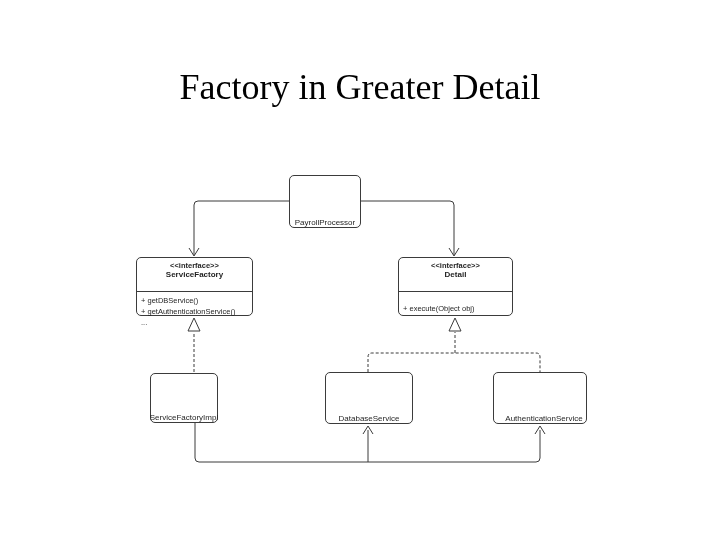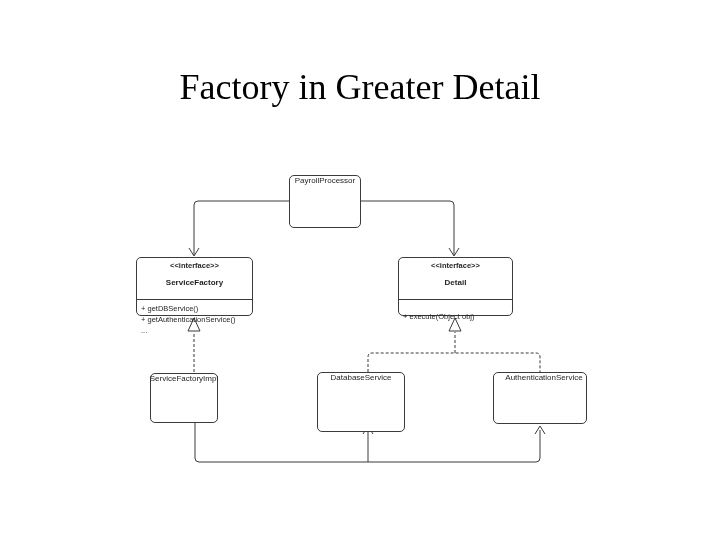--- a/index.html
+++ b/index.html
@@ -39,46 +39,46 @@
     position: absolute;
     background: var(--node-fill);
     border: 1px solid var(--stroke);
     border-radius: 5px;
     color: var(--text);
     font-size: 8px;
     z-index: 2;
   }
   .node.simple {
     display: flex;
-    align-items: flex-start;
+    align-items: flex-end;
     justify-content: center;
     text-align: center;
   }
   .iface-header {
     text-align: center;
     padding: 3px 2px 12px 2px;
     border-bottom: 1px solid var(--stroke);
     font-weight: bold;
     line-height: 9px;
   }
   .iface-stereotype { font-size: 7.5px; }
-  .iface-name { font-size: 8px; margin-top: 8px; }
+  .iface-name { font-size: 8px; }
   .iface-methods {
     padding: 3px 2px 0 4px;
     font-size: 7.5px;
     line-height: 11px;
     text-align: left;
   }
   .iface-methods.centered-one { padding-top: 11px; }
   
   #node-payroll            { left: 289px; top: 175px; width: 72px;  height: 53px; }
   #node-servicefactory     { left: 136px; top: 257px; width: 117px; height: 59px; }
   #node-service            { left: 398px; top: 257px; width: 115px; height: 59px; }
   #node-servicefactoryimpl { left: 150px; top: 373px; width: 68px;  height: 50px; }
-  #node-databaseservice    { left: 317px; top: 372px; width: 88px;  height: 60px; }
+  #node-databaseservice    { left: 325px; top: 372px; width: 88px;  height: 52px; }
   #node-authservice        { left: 493px; top: 372px; width: 94px;  height: 52px; padding-left: 8px; }
 </style>
 </head>
 <body>
 
 <div class="slide-title">Factory in Greater Detail</div>
 
 <svg class="connector-layer" viewBox="0 0 720 540" xmlns="http://www.w3.org/2000/svg" fill="none" stroke="currentColor" stroke-width="1">
 
   <path d="M289 201 H198 Q194 201 194 205 V255"></path>

